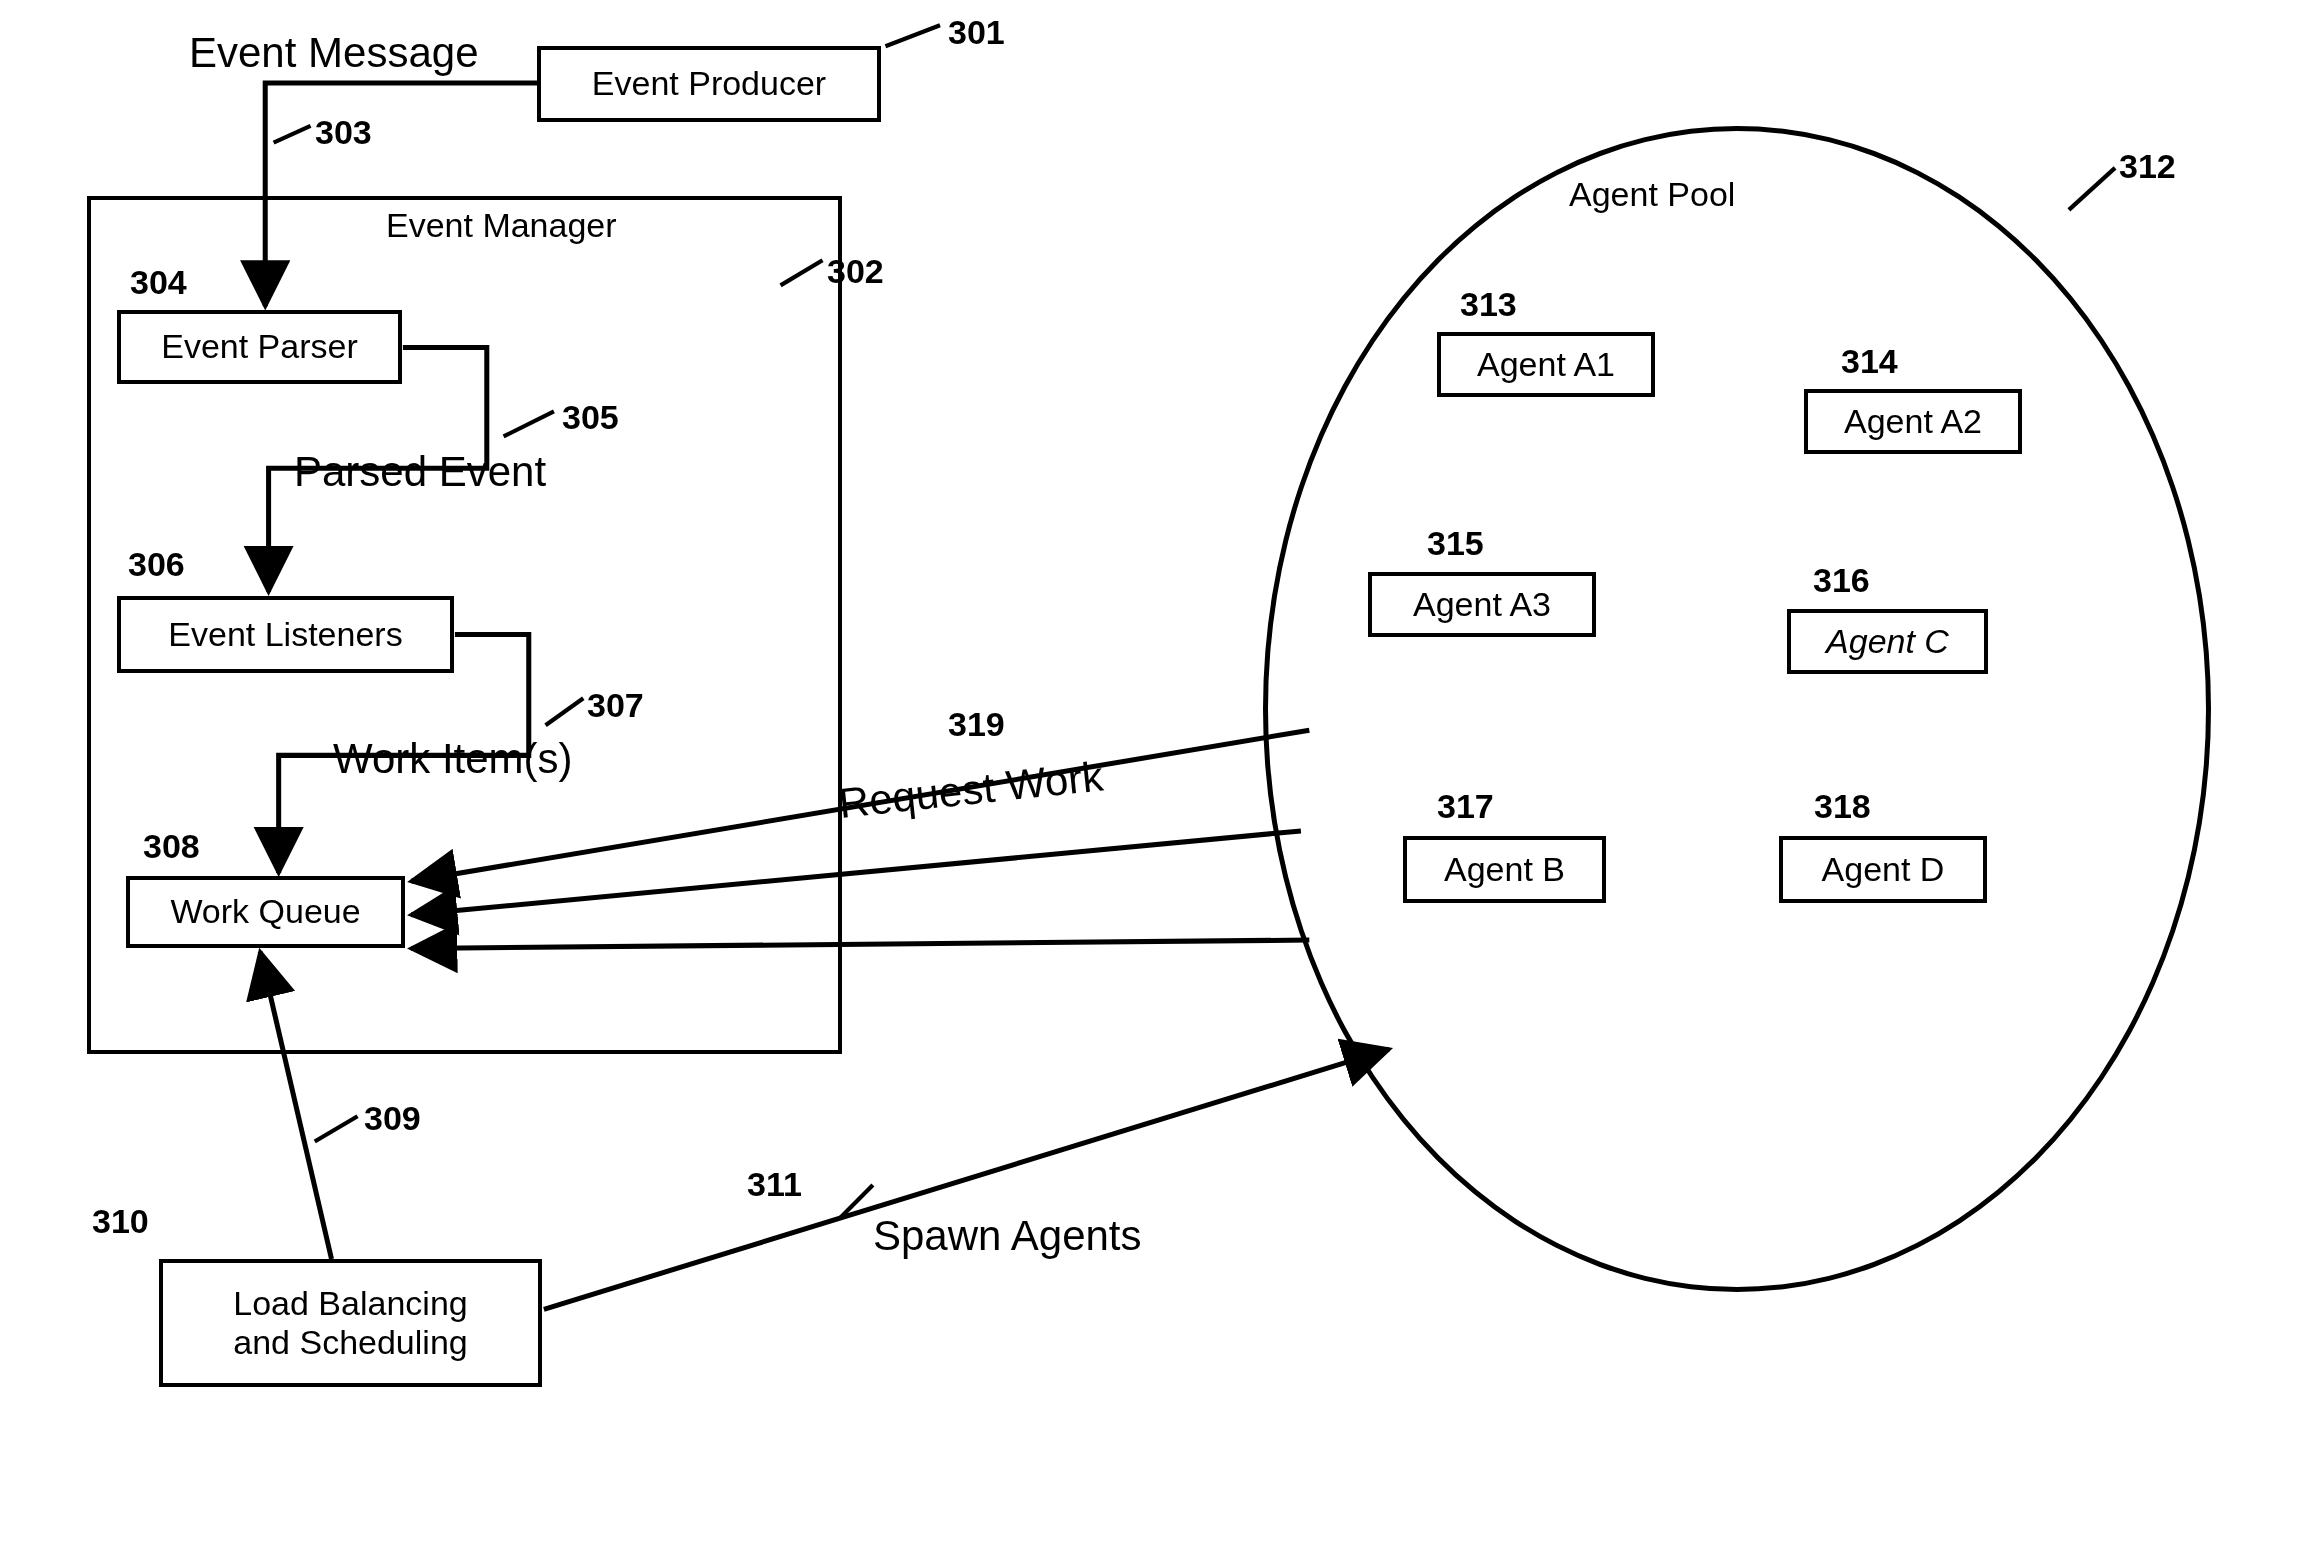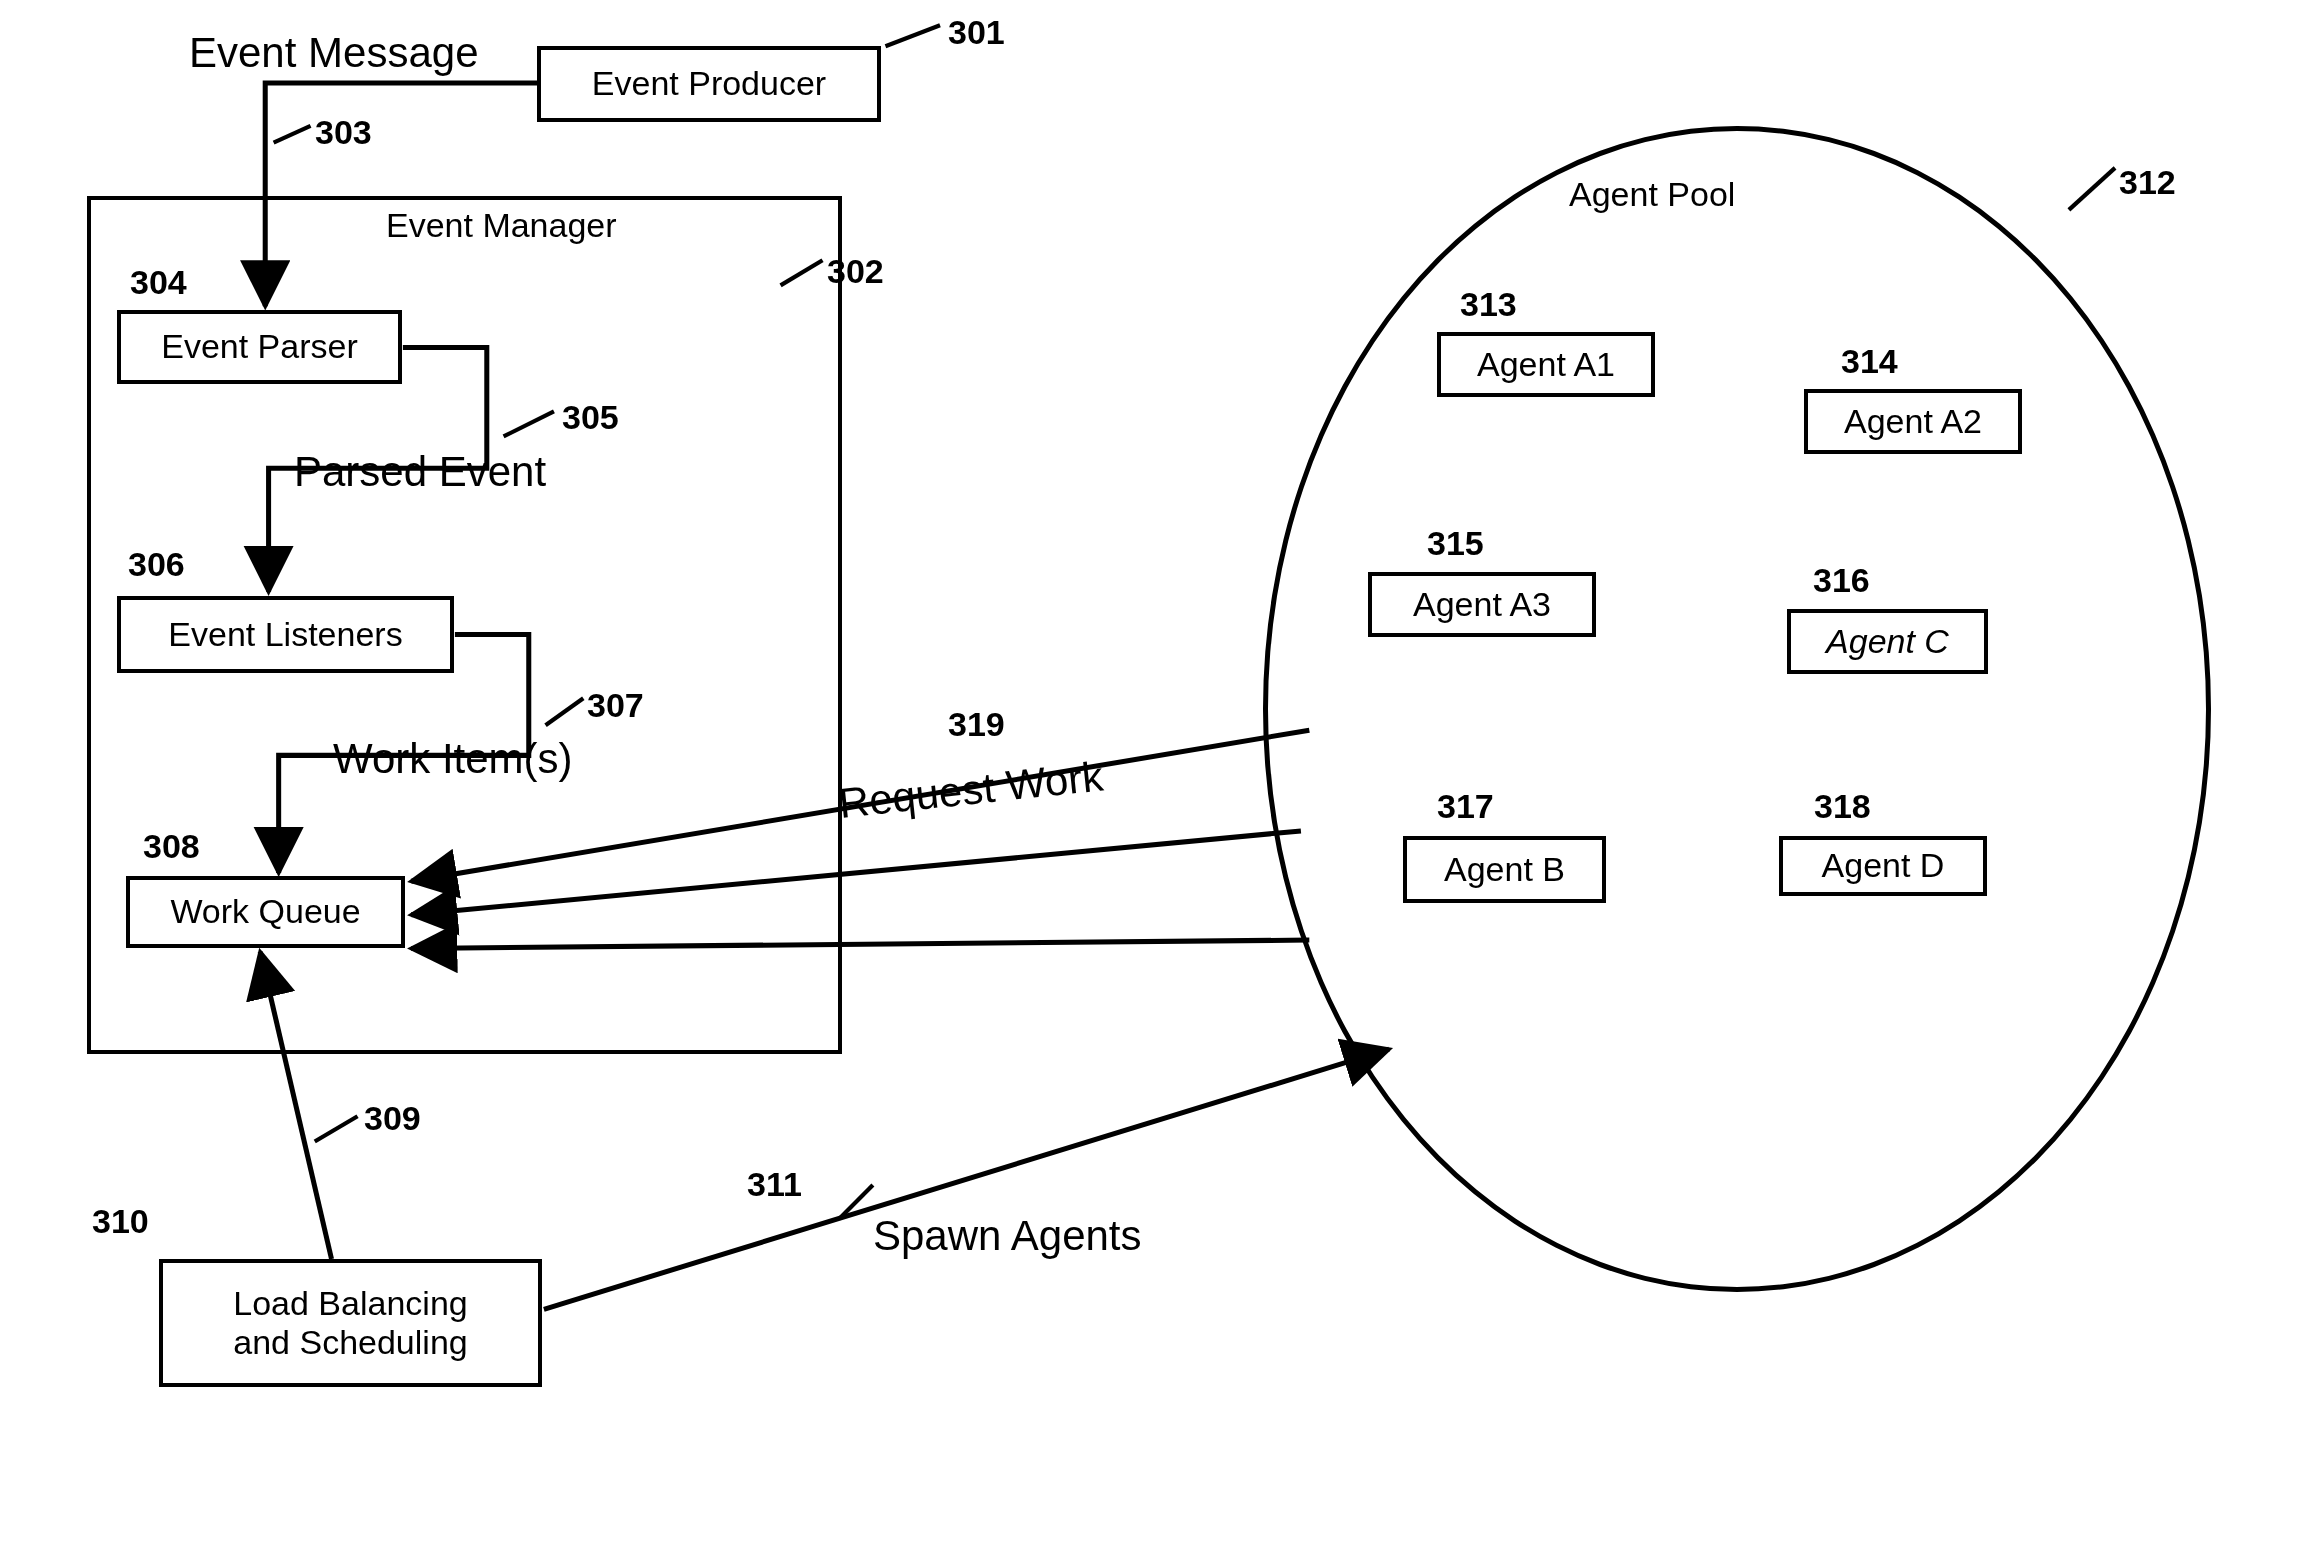--- a/index.html
+++ b/index.html
@@ -71,38 +71,38 @@
 
   <div class="box fs-box" style="left:126px; top:876px; width:279px; height:72px;">Work Queue</div>
   <div class="lbl fs-num" style="left:143px; top:827px;">308</div>
 
   <div class="box fs-box" style="left:159px; top:1259px; width:383px; height:128px; white-space:pre;">Load Balancing
 and Scheduling</div>
   <div class="lbl fs-num" style="left:92px; top:1202px;">310</div>
 
   <div class="ellipse" style="left:1263px; top:126px; width:948px; height:1166px;"></div>
   <div class="lbl fs-box" style="left:1569px; top:175px;">Agent Pool</div>
-  <div class="lbl fs-num" style="left:2119px; top:147px;margin-top:16px;">312</div>
+  <div class="lbl fs-num" style="left:2119px; top:147px;">312</div>
 
   <div class="box fs-box" style="left:1437px; top:332px; width:218px; height:65px;">Agent A1</div>
   <div class="lbl fs-num" style="left:1460px; top:285px;">313</div>
 
   <div class="box fs-box" style="left:1804px; top:389px; width:218px; height:65px;">Agent A2</div>
   <div class="lbl fs-num" style="left:1841px; top:342px;">314</div>
 
   <div class="box fs-box" style="left:1368px; top:572px; width:228px; height:65px;">Agent A3</div>
   <div class="lbl fs-num" style="left:1427px; top:524px;">315</div>
 
   <div class="box fs-box" style="left:1787px; top:609px; width:201px; height:65px;font-style:italic;">Agent C</div>
   <div class="lbl fs-num" style="left:1813px; top:561px;">316</div>
 
   <div class="box fs-box" style="left:1403px; top:836px; width:203px; height:67px;">Agent B</div>
   <div class="lbl fs-num" style="left:1437px; top:787px;">317</div>
 
-  <div class="box fs-box" style="left:1779px; top:836px; width:208px; height:60px;">Agent D</div>
+  <div class="box fs-box" style="left:1779px; top:836px; width:208px; height:67px;">Agent D</div>
   <div class="lbl fs-num" style="left:1814px; top:787px;">318</div>
 
   <div class="lbl fs-edge" style="left:189px; top:28.5px;">Event Message</div>
   <div class="lbl fs-num" style="left:315px; top:113px;text-align:right;">303</div>
 
   <div class="lbl fs-edge" style="left:294px; top:448px;">Parsed Event</div>
   <div class="lbl fs-num" style="left:562px; top:398px;">305</div>
 
   <div class="lbl fs-edge" style="left:333px; top:735px;">Work Item(s)</div>
   <div class="lbl fs-num" style="left:587px; top:686px;">307</div>

